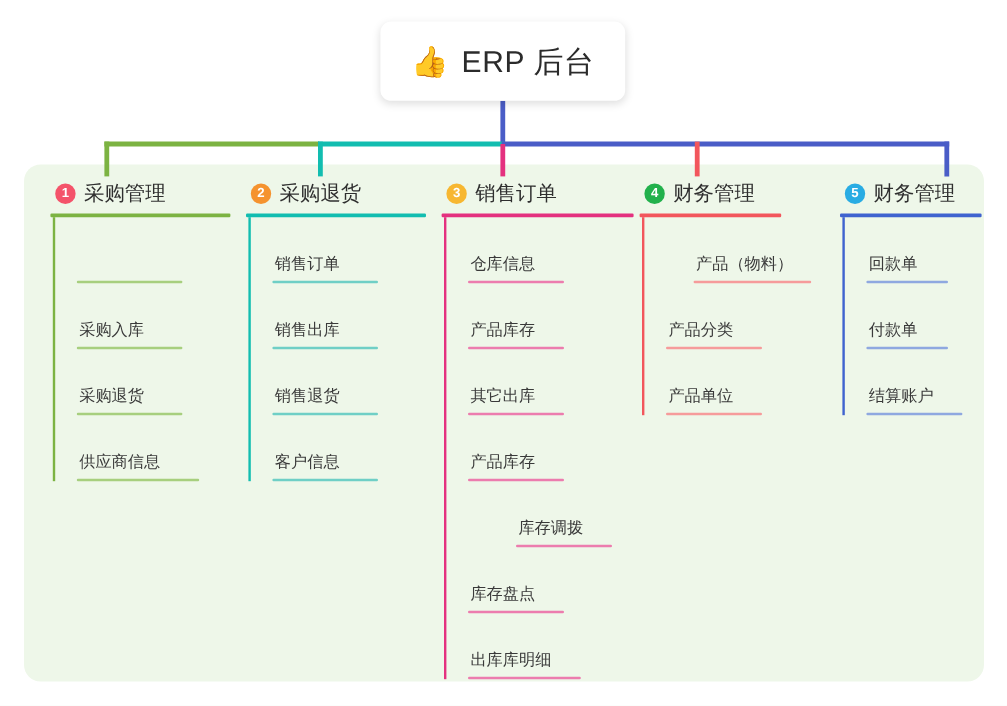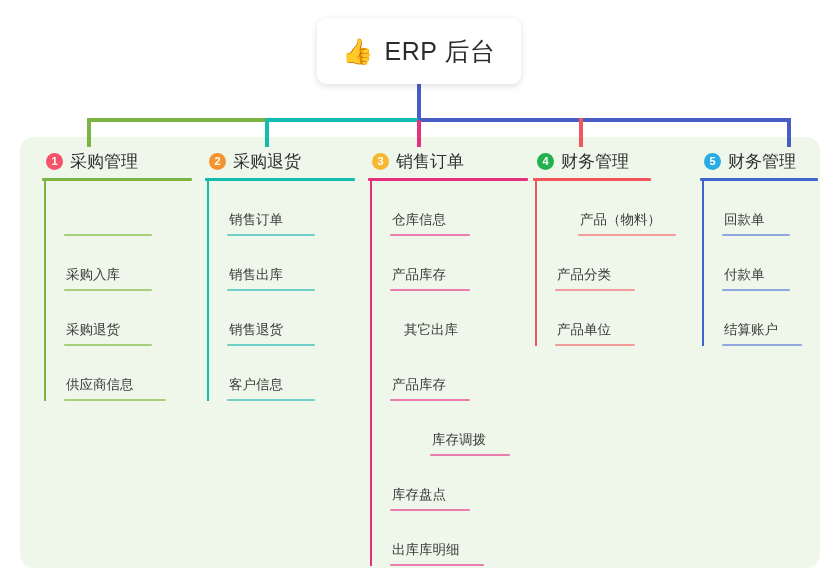--- a/index.html
+++ b/index.html
@@ -237,21 +237,21 @@
       <div class="spine" style="background: rgb(228, 49, 127); height: 385px;"></div>
 
       <div class="leaf" style="width:100px;">
         <span class="leaf-label">仓库信息</span>
         <div class="leaf-rule" style="background: rgb(236, 124, 174);"></div>
       </div>
       <div class="leaf" style="width:100px;">
         <span class="leaf-label">产品库存</span>
         <div class="leaf-rule" style="background: rgb(236, 124, 174);"></div>
       </div>
-      <div class="leaf" style="width:100px;align-items:center;">
+      <div class="leaf" style="width:100px;">
         <span class="leaf-label">其它出库</span>
         <div class="leaf-rule" style="background: rgb(236, 124, 174);"></div>
       </div>
       <div class="leaf" style="width:100px;">
         <span class="leaf-label">产品库存</span>
         <div class="leaf-rule" style="background: rgb(236, 124, 174);"></div>
       </div>
       <div class="leaf" style="width:100px;margin-left:40px;">
         <span class="leaf-label">库存调拨</span>
         <div class="leaf-rule" style="background: rgb(236, 124, 174);"></div>

